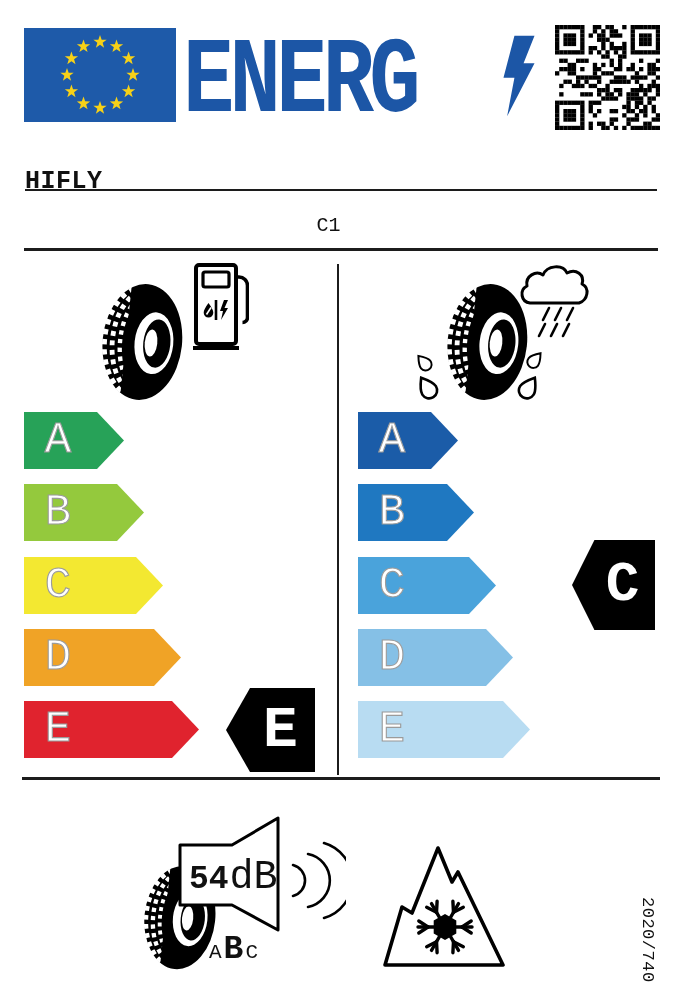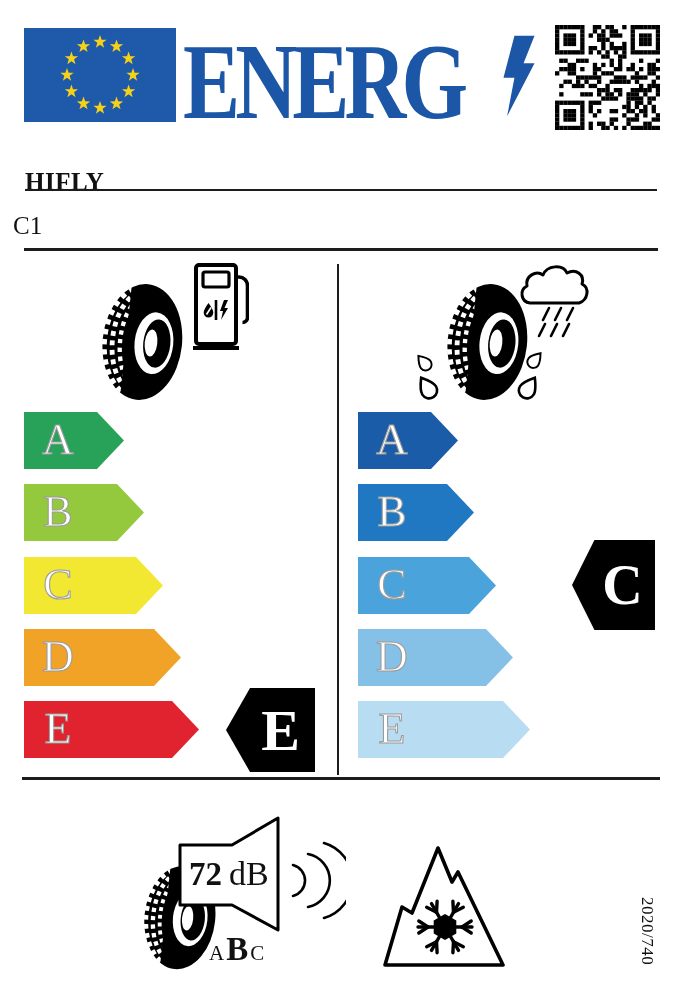--- a/index.html
+++ b/index.html
@@ -1,34 +1,34 @@
 <!DOCTYPE html>
 <html><head>
 <meta charset="utf-8">
 <style>
   html,body{margin:0;padding:0;background:#fff;}
   .label{position:relative;width:682px;height:1000px;background:#fff;overflow:hidden;
-         font-family:Liberation Serif, serif;color:#111;}
+         font-family:Liberation Mono, monospace;color:#111;}
   svg{position:absolute;display:block;}
   .defs{width:0;height:0;}
 
   
   .flag{left:24px;top:28px;width:152px;height:94px;}
   .energ{position:absolute;left:183px;top:29px;font-size:107px;line-height:107px;
          font-weight:bold;letter-spacing:-6px;transform:scaleX(.80);transform-origin:0 50%;
          white-space:nowrap;}
   .bolt{left:498px;top:33px;width:42px;height:86px;}
   .qr{left:555px;top:25px;width:105px;height:105px;}
 
   .brand{position:absolute;left:25px;top:168px;font-size:25px;font-weight:bold;letter-spacing:.5px;line-height:28px;}
   .model{position:absolute;left:0;top:157px;width:657px;text-align:right;font-size:26px;line-height:28px;}
   .rule{position:absolute;background:#1c1c1c;}
   .rule1{left:25px;top:189px;width:632px;height:2px;}
   .size{position:absolute;left:25px;top:203px;font-size:35px;letter-spacing:-1.5px;line-height:40px;}
-  .tclass{position:absolute;left:13px;top:211px;width:657px;text-align:left;font-size:25px;line-height:30px;}
+  .tclass{position:absolute;left:0;top:211px;width:657px;text-align:center;font-size:20px;line-height:30px;}
   .rule2{left:24px;top:248px;width:634px;height:3px;}
   .rule3{left:22px;top:777px;width:638px;height:3px;}
   .vdiv{position:absolute;left:337px;top:264px;width:2px;height:511px;background:#1c1c1c;}
 
   
   .tyre-fuel{left:92px;top:282px;width:92px;height:121px;}
   .pump{left:193px;top:262px;width:56px;height:90px;}
   .tyre-wet{left:437px;top:282px;width:92px;height:121px;}
   .splash-l{left:413px;top:352px;width:34px;height:52px;}
   .splash-r{left:517px;top:352px;width:34px;height:52px;}
@@ -51,21 +51,21 @@
              display:flex;align-items:center;justify-content:center;}
   .ind-fuel{left:226px;top:688px;width:89px;height:84px;font-size:58px;padding-left:20px;box-sizing:border-box;}
   .ind-wet{left:572px;top:540px;width:83px;height:90px;font-size:56px;padding-left:18px;box-sizing:border-box;}
 
   
   .tyre-noise{left:135px;top:864px;width:82px;height:108px;}
   .speaker{left:178px;top:806px;width:104px;height:130px;}
   .waves{left:288px;top:840px;width:58px;height:80px;}
   .db{position:absolute;left:189px;top:855px;display:flex;align-items:baseline;white-space:nowrap;}
   .db .v{font-size:33px;font-weight:bold;}
-  .db .u{font-size:34px;margin-left:7px;}
+  .db .u{font-size:40px;margin-left:1px;}
   .abc{position:absolute;left:209px;top:931px;display:flex;align-items:baseline;}
   .abc span{display:block;}
   .abc .n0,.abc .n2{font-size:21px;}
   .abc .n1{font-size:33px;font-weight:bold;margin:0 2px;}
   .mountain{left:383px;top:843px;width:122px;height:124px;}
   .reg{position:absolute;left:657px;top:897px;width:90px;font-size:17px;letter-spacing:.5px;
        transform:rotate(90deg);transform-origin:0 0;white-space:nowrap;}
 </style>
 </head>
 <body>
@@ -520,21 +520,21 @@
     <polygon points="2,39 54,39 100,12 100,124 54,99 2,99" fill="#fff" stroke="#000" stroke-width="3" stroke-linejoin="round"></polygon>
   </svg>
   <svg class="waves" viewBox="0 0 58 80">
     <g fill="none" stroke="#000" stroke-width="2.6" stroke-linecap="round">
       <path d="M5 25 a16 16 0 0 1 0 31"></path>
       <path d="M20 14 a27 27 0 0 1 0 53"></path>
       <path d="M36 3 a39 39 0 0 1 0 75"></path>
     </g>
   </svg>
   <div class="db">
-    <span class="v">72</span>
+    <span class="v">54</span>
     <span class="u">dB</span>
   </div>
   <div class="abc">
     <span class="n0">A</span>
     <span class="n1">B</span>
     <span class="n2">C</span>
   </div>
 
   <svg class="mountain" viewBox="0 0 122 124">
     <path d="M2 122 L19 64 L29 70 L55 5 L69 39 L75 29 L120 122 Z" fill="#fff" stroke="#000" stroke-width="3.6" stroke-linejoin="round"></path>

